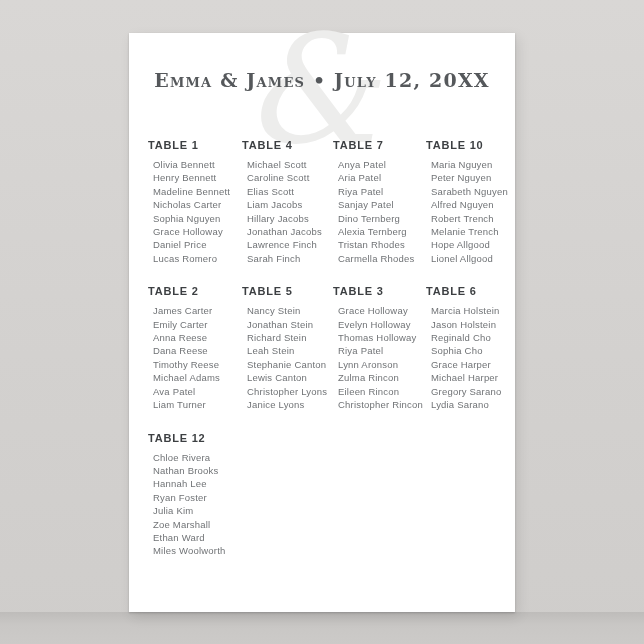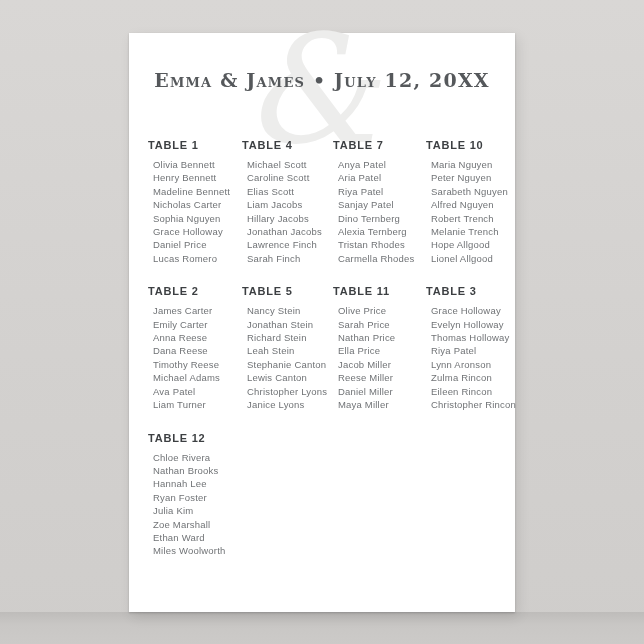--- a/index.html
+++ b/index.html
@@ -173,42 +173,42 @@
           <div class="guest-name">Nancy Stein</div>
           <div class="guest-name">Jonathan Stein</div>
           <div class="guest-name">Richard Stein</div>
           <div class="guest-name">Leah Stein</div>
           <div class="guest-name">Stephanie Canton</div>
           <div class="guest-name">Lewis Canton</div>
           <div class="guest-name">Christopher Lyons</div>
           <div class="guest-name">Janice Lyons</div>
         </div>
         <div class="table-group">
-          <div class="table-title">TABLE 11</div>
-          <div class="guest-name">Olive Price</div>
-          <div class="guest-name">Sarah Price</div>
-          <div class="guest-name">Nathan Price</div>
-          <div class="guest-name">Ella Price</div>
-          <div class="guest-name">Jacob Miller</div>
-          <div class="guest-name">Reese Miller</div>
-          <div class="guest-name">Daniel Miller</div>
-          <div class="guest-name">Maya Miller</div>
-        </div>
-        <div class="table-group">
           <div class="table-title">TABLE 3</div>
           <div class="guest-name">Grace Holloway</div>
           <div class="guest-name">Evelyn Holloway</div>
           <div class="guest-name">Thomas Holloway</div>
           <div class="guest-name">Riya Patel</div>
           <div class="guest-name">Lynn Aronson</div>
           <div class="guest-name">Zulma Rincon</div>
           <div class="guest-name">Eileen Rincon</div>
           <div class="guest-name">Christopher Rincon</div>
         </div>
         <div class="table-group">
+          <div class="table-title">TABLE 6</div>
+          <div class="guest-name">Marcia Holstein</div>
+          <div class="guest-name">Jason Holstein</div>
+          <div class="guest-name">Reginald Cho</div>
+          <div class="guest-name">Sophia Cho</div>
+          <div class="guest-name">Grace Harper</div>
+          <div class="guest-name">Michael Harper</div>
+          <div class="guest-name">Gregory Sarano</div>
+          <div class="guest-name">Lydia Sarano</div>
+        </div>
+        <div class="table-group">
           <div class="table-title">TABLE 12</div>
           <div class="guest-name">Chloe Rivera</div>
           <div class="guest-name">Nathan Brooks</div>
           <div class="guest-name">Hannah Lee</div>
           <div class="guest-name">Ryan Foster</div>
           <div class="guest-name">Julia Kim</div>
           <div class="guest-name">Zoe Marshall</div>
           <div class="guest-name">Ethan Ward</div>
           <div class="guest-name">Miles Woolworth</div>
         </div>

